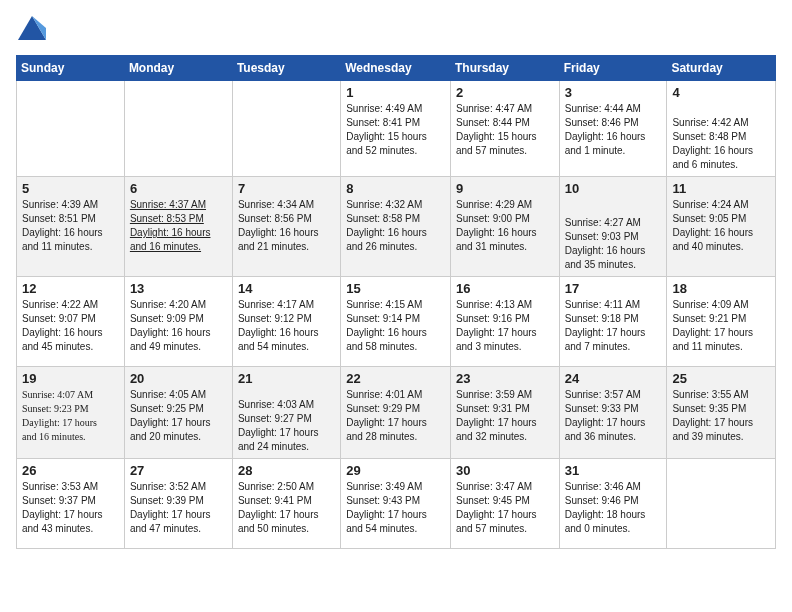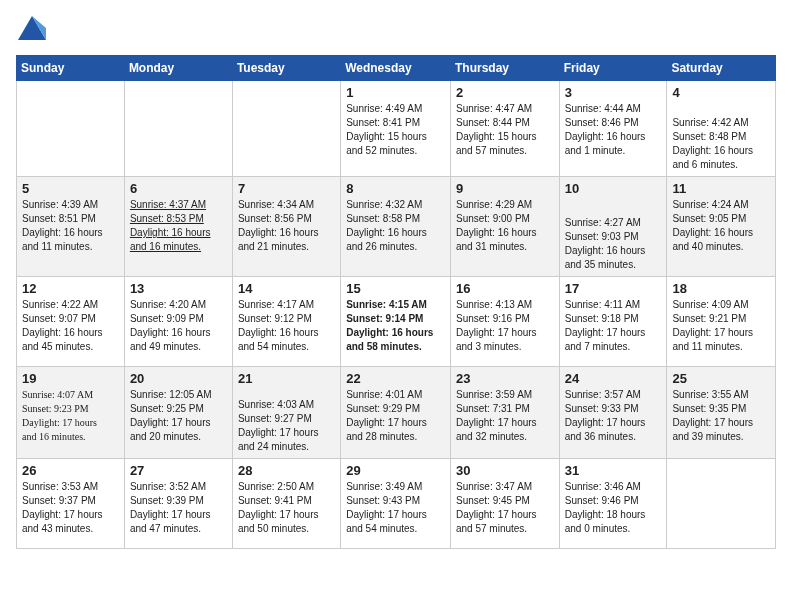--- a/index.html
+++ b/index.html
@@ -224,21 +224,21 @@
         </td>
         <td>
           <span class="day-number">14</span>
           <div class="day-info" style="white-space: pre-line;">Sunrise: 4:17 AM
 Sunset: 9:12 PM
 Daylight: 16 hours
 and 54 minutes.</div>
         </td>
         <td>
           <span class="day-number">15</span>
-          <div class="day-info" style="white-space: pre-line; font-weight: bold;">Sunrise: 4:15 AM
+          <div class="day-info" style="white-space: pre-line;">Sunrise: 4:15 AM
 Sunset: 9:14 PM
 Daylight: 16 hours
 and 58 minutes.</div>
         </td>
         <td>
           <span class="day-number">16</span>
           <div class="day-info" style="white-space: pre-line;">Sunrise: 4:13 AM
 Sunset: 9:16 PM
 Daylight: 17 hours
 and 3 minutes.</div>
@@ -261,21 +261,21 @@
       <tr>
         <td>
           <span class="day-number">19</span>
           <div class="day-info" style="white-space: pre-line; font-family: Liberation Serif, serif;">Sunrise: 4:07 AM
 Sunset: 9:23 PM
 Daylight: 17 hours
 and 16 minutes.</div>
         </td>
         <td>
           <span class="day-number">20</span>
-          <div class="day-info" style="white-space: pre-line;">Sunrise: 12:05 AM
+          <div class="day-info" style="white-space: pre-line;">Sunrise: 4:05 AM
 Sunset: 9:25 PM
 Daylight: 17 hours
 and 20 minutes.</div>
         </td>
         <td>
           <span class="day-number">21</span>
           <div class="day-info" style="white-space: pre-line; margin-top: 12px;">Sunrise: 4:03 AM
 Sunset: 9:27 PM
 Daylight: 17 hours
 and 24 minutes.</div>
@@ -283,21 +283,21 @@
         <td>
           <span class="day-number">22</span>
           <div class="day-info" style="white-space: pre-line;">Sunrise: 4:01 AM
 Sunset: 9:29 PM
 Daylight: 17 hours
 and 28 minutes.</div>
         </td>
         <td>
           <span class="day-number">23</span>
           <div class="day-info" style="white-space: pre-line;">Sunrise: 3:59 AM
-Sunset: 7:31 PM
+Sunset: 9:31 PM
 Daylight: 17 hours
 and 32 minutes.</div>
         </td>
         <td>
           <span class="day-number">24</span>
           <div class="day-info" style="white-space: pre-line;">Sunrise: 3:57 AM
 Sunset: 9:33 PM
 Daylight: 17 hours
 and 36 minutes.</div>
         </td>

